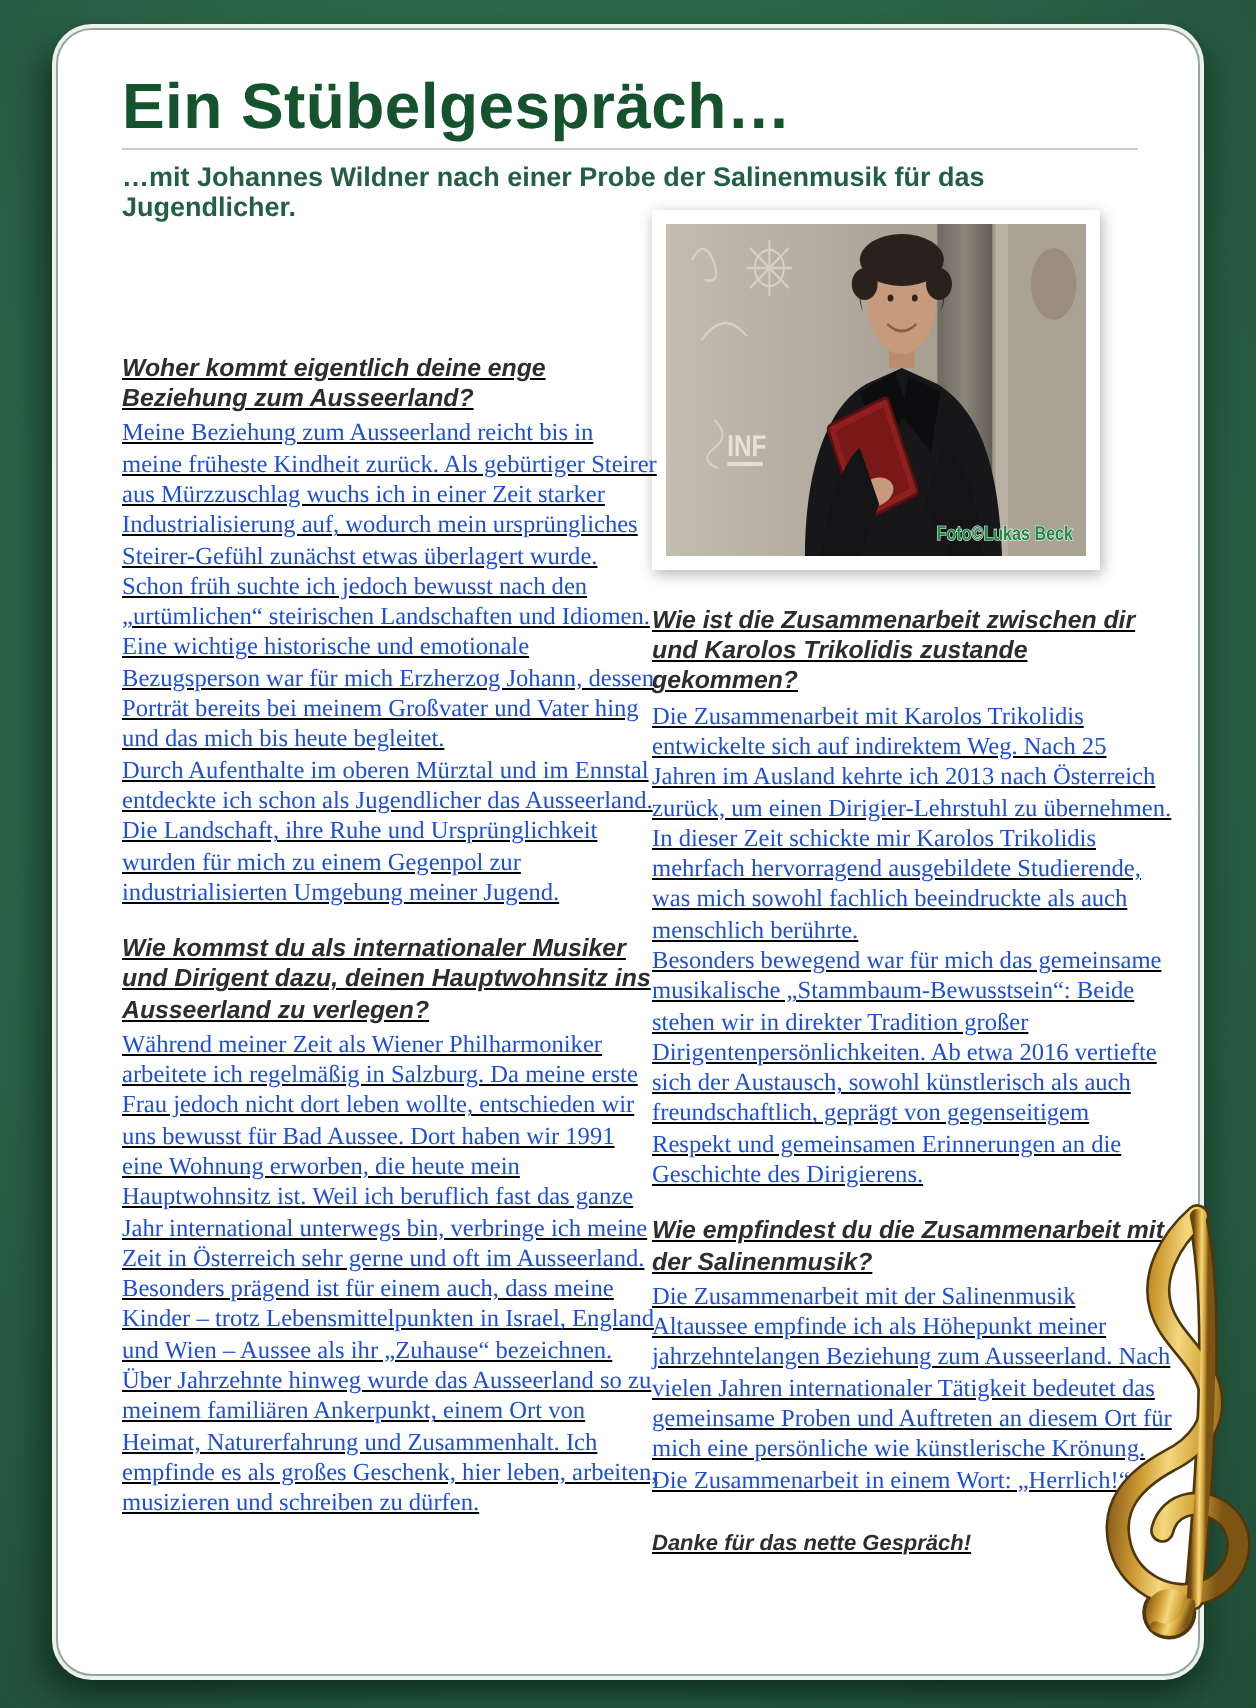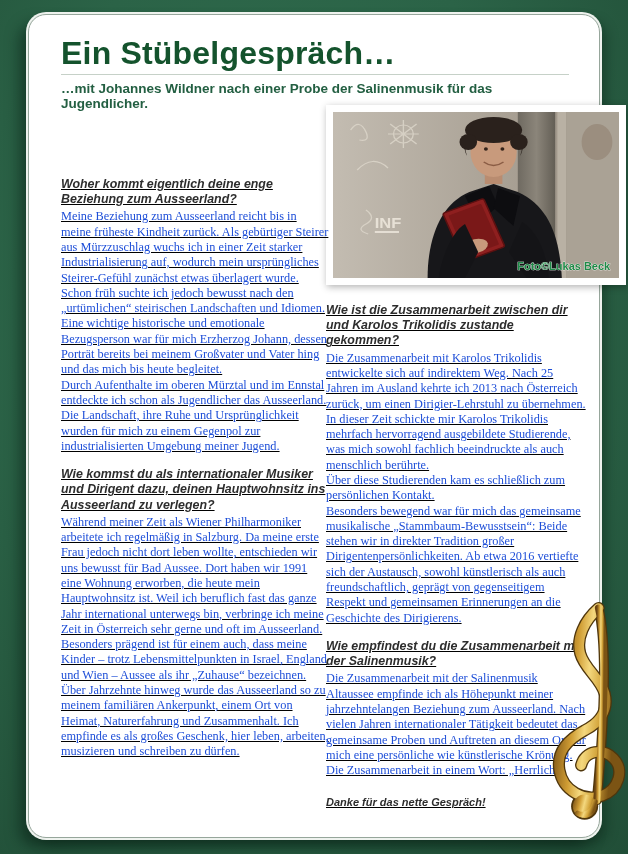--- a/index.html
+++ b/index.html
@@ -20,21 +20,21 @@
   }
   .title-rule{
     position:absolute;left:32px;top:59px;width:508px;height:1px;
     background:#c6d1c8;
   }
   .page-subtitle{
     position:absolute;left:32px;top:66px;width:520px;
     font-size:13.5px;font-weight:bold;color:#235f42;
   }
   .photo-frame{
-    position:absolute;left:297px;top:90px;width:300px;height:180px;
+    position:absolute;left:297px;top:90px;width:224px;height:180px;
     background:#ffffff;padding:7px;box-sizing:border-box;
     box-shadow:1px 2px 7px rgba(0,0,0,.3);
   }
   .photo-frame svg{display:block;width:100%;height:100%;}
   .col{position:absolute;text-decoration:underline;}
   .col-left{left:32px;top:162px;width:268px;}
   .col-right{left:297px;top:288px;width:260px;}
   .question{
     font-family:"Liberation Sans",sans-serif;font-style:italic;font-weight:600;
     font-size:12.4px;line-height:15.2px;color:#2d2d2d;margin:13px 0 2px 0;
@@ -125,21 +125,20 @@
       <p class="answer">Durch Aufenthalte im oberen Mürztal und im Ennstal entdeckte ich schon als Jugendlicher das Ausseerland.</p>
       <p class="answer">Die Landschaft, ihre Ruhe und Ursprünglichkeit wurden für mich zu einem Gegenpol zur industrialisierten Umgebung meiner Jugend.</p>
       <div class="question">Wie kommst du als internationaler Musiker und Dirigent dazu, deinen Hauptwohnsitz ins Ausseerland zu verlegen?</div>
       <p class="answer">Während meiner Zeit als Wiener Philharmoniker arbeitete ich regelmäßig in Salzburg. Da meine erste Frau jedoch nicht dort leben wollte, entschieden wir uns bewusst für Bad Aussee. Dort haben wir 1991 eine Wohnung erworben, die heute mein Hauptwohnsitz ist. Weil ich beruflich fast das ganze Jahr international unterwegs bin, verbringe ich meine Zeit in Österreich sehr gerne und oft im Ausseerland.</p>
       <p class="answer">Besonders prägend ist für einem auch, dass meine Kinder – trotz Lebensmittelpunkten in Israel, England und Wien – Aussee als ihr „Zuhause“ bezeichnen.</p>
       <p class="answer">Über Jahrzehnte hinweg wurde das Ausseerland so zu meinem familiären Ankerpunkt, einem Ort von Heimat, Naturerfahrung und Zusammenhalt. Ich empfinde es als großes Geschenk, hier leben, arbeiten, musizieren und schreiben zu dürfen.</p>
     </div>
   <div class="col col-right">
       <div class="question">Wie ist die Zusammenarbeit zwischen dir und Karolos Trikolidis zustande gekommen?</div>
       <p class="answer">Die Zusammenarbeit mit Karolos Trikolidis entwickelte sich auf indirektem Weg. Nach 25 Jahren im Ausland kehrte ich 2013 nach Österreich zurück, um einen Dirigier-Lehrstuhl zu übernehmen. In dieser Zeit schickte mir Karolos Trikolidis mehrfach hervorragend ausgebildete Studierende, was mich sowohl fachlich beeindruckte als auch menschlich berührte.</p>
-      <p class="answer">Über diese Studierenden kam es schließlich zum persönlichen Kontakt.</p>
       <p class="answer">Besonders bewegend war für mich das gemeinsame musikalische „Stammbaum-Bewusstsein“: Beide stehen wir in direkter Tradition großer Dirigentenpersönlichkeiten. Ab etwa 2016 vertiefte sich der Austausch, sowohl künstlerisch als auch freundschaftlich, geprägt von gegenseitigem Respekt und gemeinsamen Erinnerungen an die Geschichte des Dirigierens.</p>
       <div class="question">Wie empfindest du die Zusammenarbeit mit der Salinenmusik?</div>
       <p class="answer">Die Zusammenarbeit mit der Salinenmusik Altaussee empfinde ich als Höhepunkt meiner jahrzehntelangen Beziehung zum Ausseerland. Nach vielen Jahren internationaler Tätigkeit bedeutet das gemeinsame Proben und Auftreten an diesem Ort für mich eine persönliche wie künstlerische Krönung. Die Zusammenarbeit in einem Wort: „Herrlich!“</p>
       <div class="closing">Danke für das nette Gespräch!</div>
     </div>
 
 </div>
 
 <div class="clef">
   <svg viewBox="0 0 110 290">

